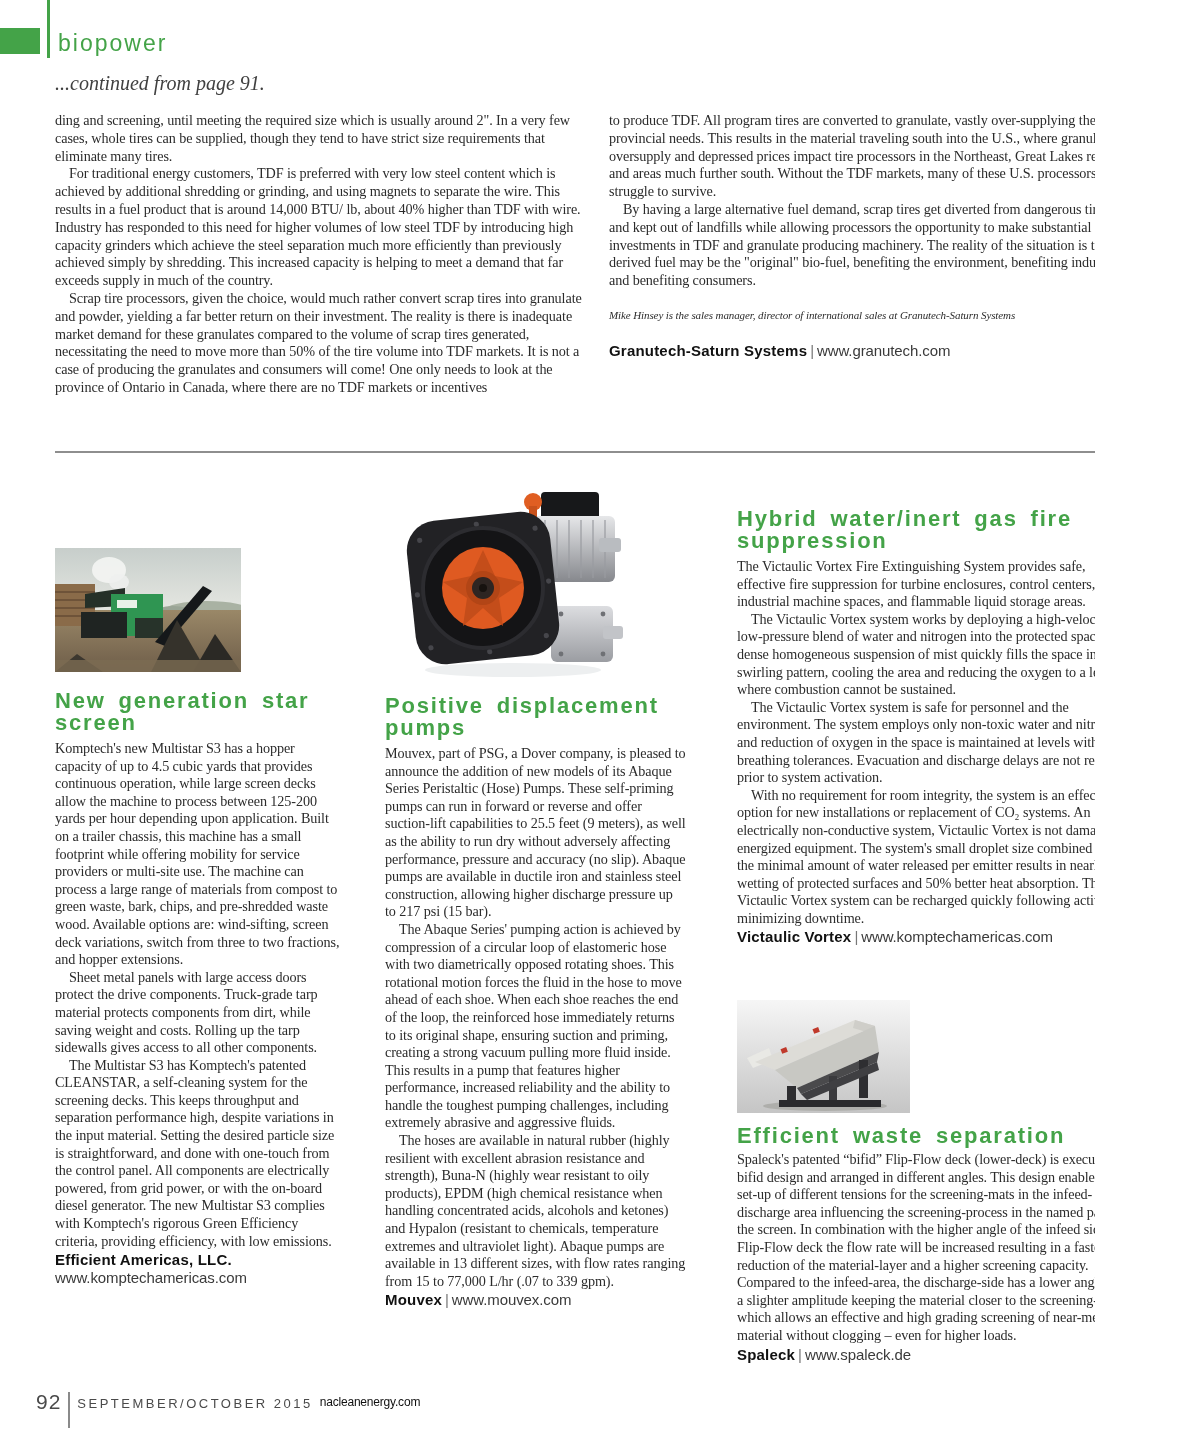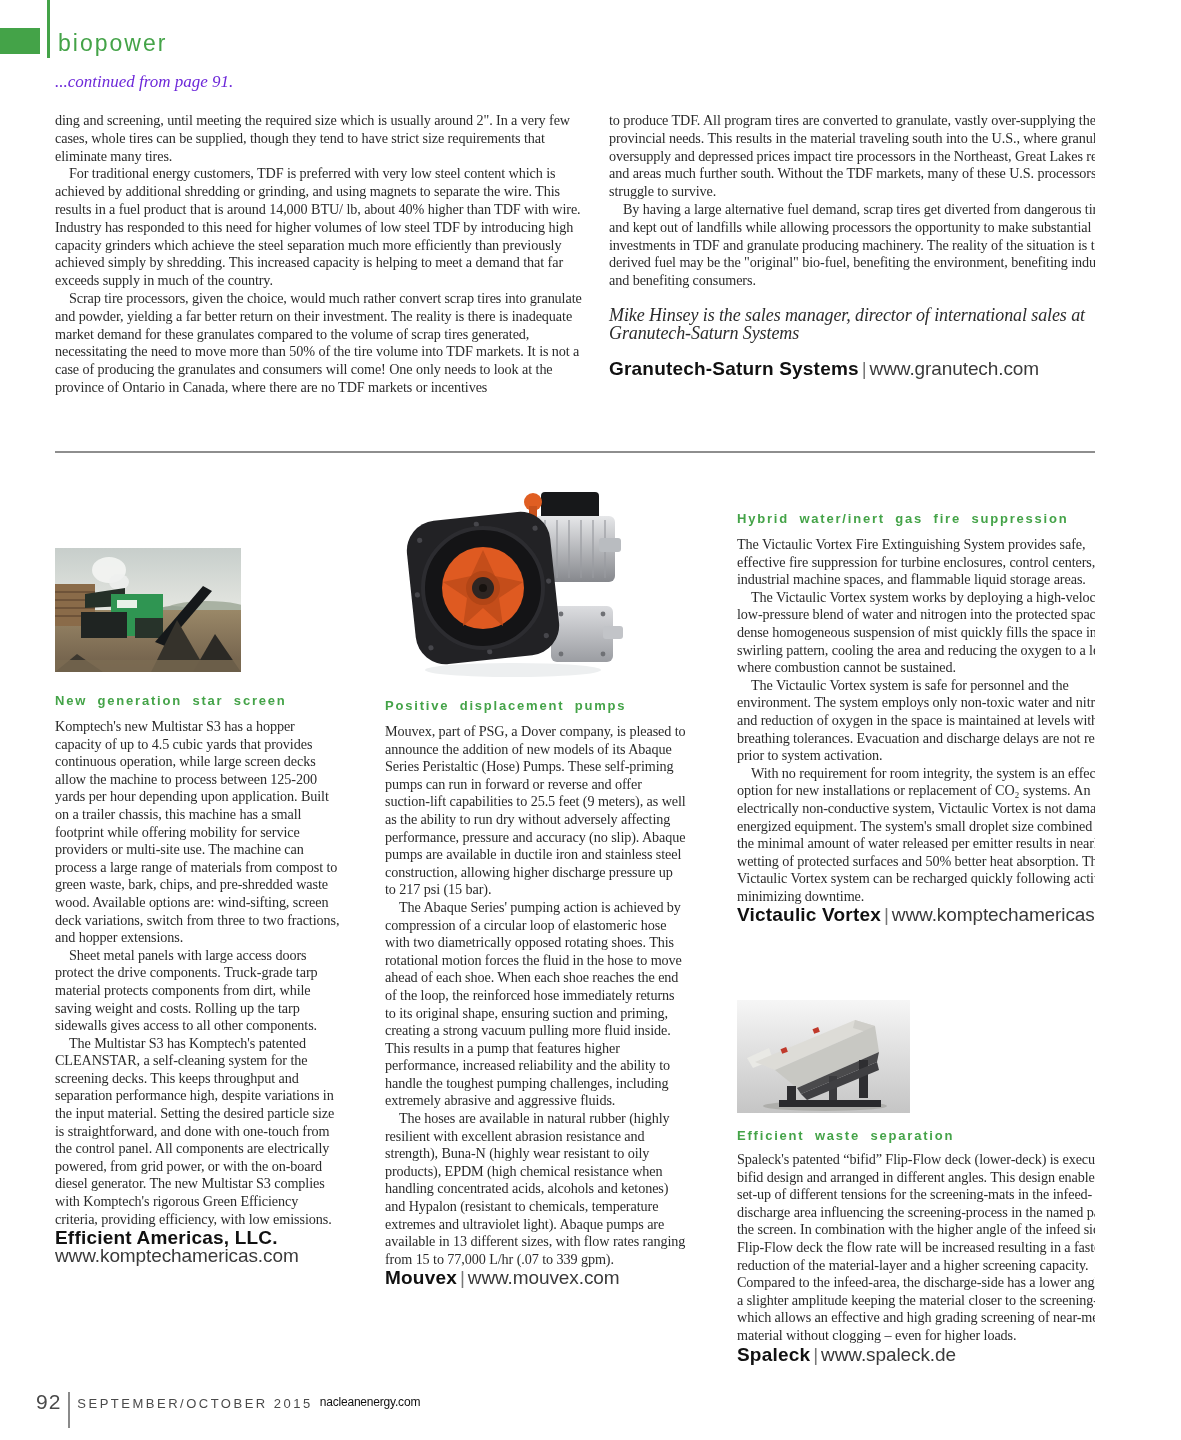--- a/index.html
+++ b/index.html
@@ -5,43 +5,43 @@
   :root{ --green:#44a348; --ink:#2b2b2b; }
   html,body{margin:0;padding:0;background:#fff;}
   #page{position:relative;width:1095px;height:1440px;background:#fff;overflow:hidden;
         font-family:"Liberation Serif",serif;color:var(--ink);}
 
   
   .green-square{position:absolute;left:0;top:28px;width:40px;height:26px;background:var(--green);}
   .vrule{position:absolute;left:47px;top:0;width:3px;height:58px;background:var(--green);}
   .section-title{position:absolute;left:58px;top:30px;margin:0;font-family:"Liberation Sans",sans-serif;
         font-weight:normal;font-size:23px;color:var(--green);letter-spacing:2px;}
-  .continued{position:absolute;left:55px;top:72px;margin:0;font-style:italic;font-size:17px;color:#6d28d9;}
+  .continued{position:absolute;left:55px;top:72px;margin:0;font-style:italic;font-size:20px;color:#404040;}
 
   
   .top-article{position:absolute;left:55px;top:112px;width:1082px;display:flex;gap:26px;
         font-size:14.2px;line-height:17.8px;letter-spacing:-0.1px;}
   .tcol{width:528px;}
   p{margin:0;}
   .ind{text-indent:14px;}
-  .byline{margin-top:17px;font-style:italic;font-size:18px;}
-  .company-line{margin-top:17px;font-family:"Liberation Sans",sans-serif;font-size:19px;color:#111;}
+  .byline{margin-top:17px;font-style:italic;font-size:11px;}
+  .company-line{margin-top:17px;font-family:"Liberation Sans",sans-serif;font-size:15px;color:#111;}
   .company-line strong{font-weight:bold;letter-spacing:.2px;}
   .company-line .url{color:#3a3a3a;font-weight:normal;}
   .pipe{color:#777;padding:0 3px;font-weight:normal;}
 
   .divider{position:absolute;left:55px;top:451px;width:1082px;height:2px;background:#8e8e8e;}
 
   
   .col{position:absolute;font-size:14.2px;line-height:17.6px;letter-spacing:-0.1px;}
   .colA{left:55px;top:548px;width:287px;}
   .colB{left:385px;top:488px;width:302px;}
   .colC{left:737px;top:508px;width:400px;}
   .headline{margin:0 0 6px 0;font-family:"Liberation Sans",sans-serif;font-weight:bold;color:var(--green);
-        font-size:13px;line-height:22px;letter-spacing:1.8px;word-spacing:5px;}
+        font-size:22px;line-height:22px;letter-spacing:1.8px;word-spacing:5px;}
   .colA .headline{margin-top:18px;}
   .colB .headline{margin-top:12px;}
   .photo{margin:0;}
   .photo svg{display:block;}
   .colB .photo{padding-left:18px;}
   .col .company-line{margin-top:1px;}
   .subblock{position:absolute;left:0;top:492px;width:400px;}
   .subblock .headline{margin:12px 0 4px 0;}
 
   

